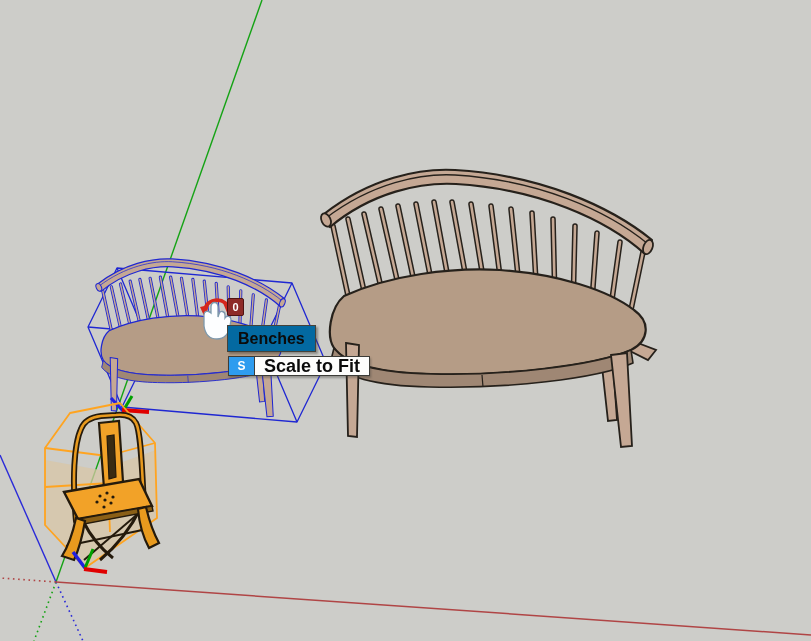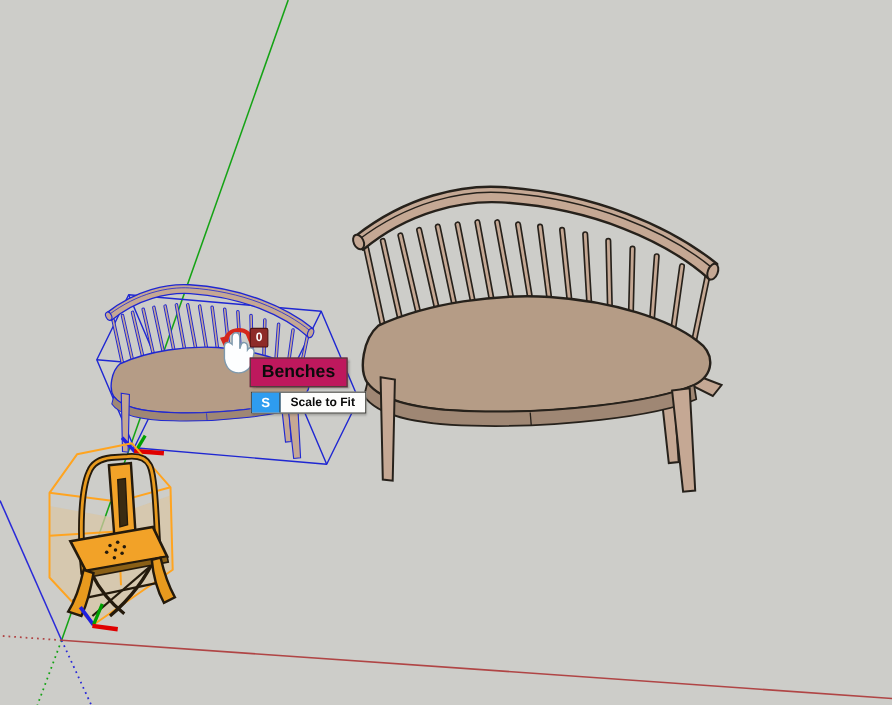--- a/index.html
+++ b/index.html
@@ -10,36 +10,36 @@
   }
   #viewport{position:absolute;left:0;top:0}
   .overlay{position:absolute;z-index:10}
   #counter-badge{
     left:227px;top:298px;width:15px;height:16px;
     background:#8E2B28;border:1px solid #4F1312;border-radius:2px;
     color:#fff;font-size:11px;font-weight:bold;line-height:16px;text-align:center;
   }
   #component-tooltip{
     left:227px;top:325px;height:19px;
-    background:#be185d;border:1px solid #45423A;
+    background:#0369a1;border:1px solid #45423A;
     padding:3px 10px 3px 10px;
     box-shadow:2px 2px 2px rgba(60,60,55,.45);
     color:#0B0B0B;font-size:16px;font-weight:bold;line-height:19px;white-space:nowrap;
   }
   #key-hint{
     left:228px;top:356px;height:18px;display:flex;align-items:stretch;
     border:1px solid #3C3C38;background:#FDFDFC;
     box-shadow:1px 2px 2px rgba(60,60,55,.4);
   }
   #key-hint .key{
     width:25px;background:#2E9CEF;border-right:1px solid #3C3C38;
     color:#fff;font-size:12px;font-weight:bold;line-height:18px;text-align:center;
   }
   #key-hint .action{
-    padding:0 9px;color:#0B0B0B;font-size:11px;font-weight:600;line-height:18px;white-space:nowrap;
+    padding:0 9px;color:#0B0B0B;font-size:18px;font-weight:600;line-height:18px;white-space:nowrap;
   }
   #cursor-rotate{left:194px;top:292px;width:46px;height:52px;pointer-events:none}
 </style>
 </head>
 <body>
 
 <svg id="viewport" width="811" height="641" viewBox="0 0 811 641">
   <defs>
     <g id="bench-geo">
 

